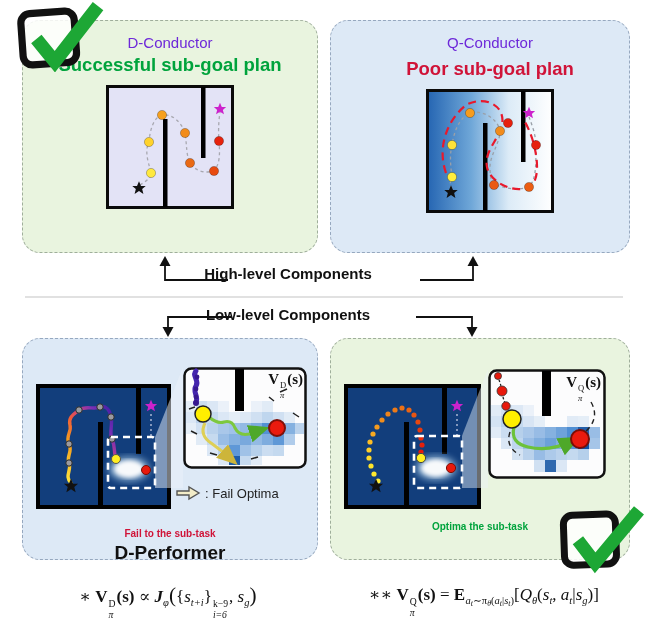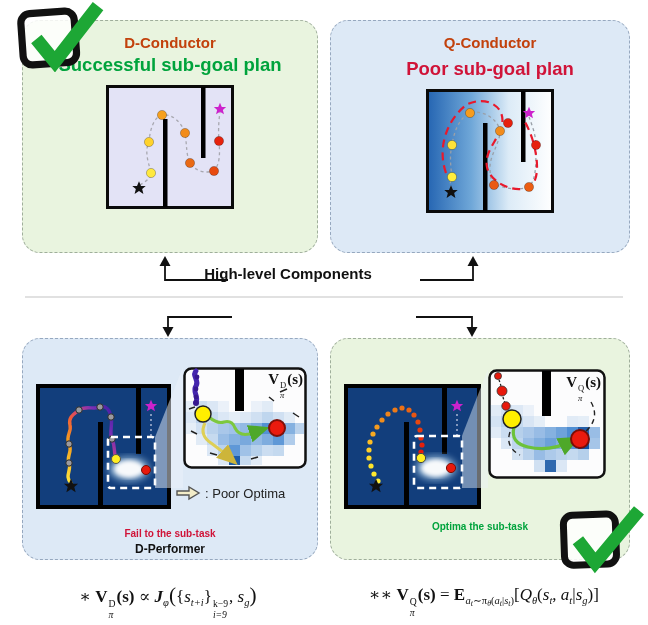--- a/index.html
+++ b/index.html
@@ -1,27 +1,27 @@
 <!DOCTYPE html>
 <html><head>
 <meta charset="utf-8">
 <style>
   html,body{margin:0;padding:0;background:#fff;}
   #figure{position:relative;width:648px;height:625px;background:#ffffff;overflow:hidden;
           font-family:"Liberation Sans","DejaVu Sans",sans-serif;}
   .panel{position:absolute;box-sizing:border-box;border-radius:18px;border:1.6px dashed #9aa89a;}
   .panel.green{background:#e9f4df;border-color:#9fae9b;}
   .panel.blue{background:#dde9f6;border-color:#96a8bf;}
-  .panel-title{margin-top:13px;text-align:center;font-weight:bold;font-size:15px;color:#c2410c;}
+  .panel-title{margin-top:13px;text-align:center;font-weight:normal;font-size:15px;color:#6d28d9;}
   .panel-sub{margin-top:3px;text-align:center;font-weight:bold;font-size:18.5px;}
   .sub-green{color:#00a33c;} .sub-red{color:#d01338;margin-top:7px;}
   .flexcol{display:flex;flex-direction:column;align-items:center;}
   .conn-label{position:absolute;width:576px;text-align:center;font-weight:bold;font-size:15px;color:#111;}
   .perf-sub{position:absolute;left:0;width:100%;text-align:center;font-weight:bold;font-size:10px;}
-  .perf-title{position:absolute;left:0;width:100%;text-align:center;font-weight:bold;font-size:12px;color:#111;}
+  .perf-title{position:absolute;left:0;width:100%;text-align:center;font-weight:bold;font-size:19px;color:#111;}
   .formula{position:absolute;font-family:"Liberation Serif","DejaVu Serif",serif;font-size:17px;
            color:#111;white-space:nowrap;text-align:center;line-height:30px;}
   .inset-label{position:absolute;font-family:"Liberation Serif","DejaVu Serif",serif;font-size:15px;
            color:#111;white-space:nowrap;text-align:right;z-index:6;line-height:20px;}
   .tk-n{font-style:normal;}
   .tk-it{font-style:italic;}
   .tk-v{font-weight:bold;font-style:normal;}
   .tk-big{font-size:125%;}
   .tk-cal{font-style:italic;font-weight:600;}
   .tk-bb{font-weight:bold;letter-spacing:.4px;}
@@ -135,20 +135,21 @@
     <path d="M473,3 l-5.5,10 h11 z" fill="#111"></path>
     <line x1="25" y1="44" x2="623" y2="44" stroke="#c4c4c4" stroke-width="1.2"></line>
     <g stroke="#111" stroke-width="1.8" fill="none">
       <path d="M232,64 H168 V76"></path>
       <path d="M416,64 H472 V76"></path>
     </g>
     <path d="M168,84 l-5.5,-10 h11 z" fill="#111"></path>
     <path d="M472,84 l-5.5,-10 h11 z" fill="#111"></path>
   </svg>
   <div class="conn-label" style="top:265px;">High-level Components</div>
+  <div class="conn-label" style="top:306px;">Low-level Components</div>
 
   <div class="panel blue" style="left:22px;top:338px;width:296px;height:222px;">
     <svg style="position:absolute;left:13px;top:45px;z-index:1" width="135" height="125" viewBox="0 0 135 125">
       <rect x="2" y="2" width="131" height="121" fill="#123e7c" stroke="#000" stroke-width="4"></rect>
       <rect x="62" y="38" width="5" height="85" fill="#000"></rect>
       <rect x="100" y="2" width="5" height="68" fill="#000"></rect>
       <path d="M115,30 V52" stroke="#cfd4e8" stroke-width="1.2" stroke-dasharray="2 3" fill="none"></path>
       <path d="M35,99 C28,92 36,86 33,79 C30,72 37,68 33,60 C29,52 36,48 34,41 C32,33 38,30 43,26 C50,21 58,26 64,23 C70,21 74,26 75,33 C77,41 73,48 76,55 C79,62 78,66 79,71" fill="none" stroke="url(#trajgrad)" stroke-width="3.4" stroke-linecap="round"></path>
       <g fill="#9a9aa0" stroke="#2a2a2a" stroke-width="1">
         <circle cx="33" cy="79" r="3.2"></circle>
@@ -238,21 +239,21 @@
       <circle cx="94" cy="61" r="8" fill="#ea1a0e" stroke="#801008" stroke-width="2"></circle>
     </svg>
     <div class="inset-label" style="left:200px;top:30px;width:80px;"><span class="tk-v">V</span><span class="tk-supsub">
           <span class="a">D</span>
           <span class="b">π</span>
         </span><span class="tk-v">(s)</span></div>
     <div class="legend" style="left:152px;top:146px;">
       <svg width="26" height="16" viewBox="0 0 26 16">
         <polygon points="2,6 14,6 14,2 24,8 14,14 14,10 2,10" fill="#f2ecc8" stroke="#555" stroke-width="1.4"></polygon>
       </svg>
-      <span>: Poor Optima</span>
+      <span>: Fail Optima</span>
     </div>
     <div class="perf-sub sub-red" style="top:182px;">Fail to the sub-task</div>
     <div class="perf-title" style="top:203px;">D-Performer</div>
   </div>
 
   <div class="panel green" style="left:330px;top:338px;width:300px;height:222px;">
     <svg style="position:absolute;left:13px;top:45px;z-index:1" width="137" height="125" viewBox="0 0 137 125">
       <rect x="2" y="2" width="133" height="121" fill="#123e7c" stroke="#000" stroke-width="4"></rect>
       <rect x="60" y="38" width="5" height="85" fill="#000"></rect>
       <rect x="98" y="2" width="5" height="68" fill="#000"></rect>
@@ -357,20 +358,20 @@
 
   <svg style="position:absolute;left:558px;top:502px;transform:rotate(2deg);z-index:7" width="86" height="72" viewBox="0 0 86 70">
     <use href="#checkicon"></use>
   </svg>
 
   <div class="formula" style="left:12px;top:580px;width:312px;"><span class="tk-n">∗ </span><span class="tk-v">V</span><span class="tk-supsub">
         <span class="a">D</span>
         <span class="b">π</span>
       </span><span class="tk-v">(s)</span><span class="tk-n"> ∝  </span><span class="tk-cal">J</span><span class="tk-sub">φ</span><span class="tk-big">(</span><span class="tk-n">{</span><span class="tk-it">s</span><span class="tk-sub">t+i</span><span class="tk-n">}</span><span class="tk-supsub">
         <span class="a">k−9</span>
-        <span class="b">i=9</span>
+        <span class="b">i=6</span>
       </span><span class="tk-n">, </span><span class="tk-it">s</span><span class="tk-sub">g</span><span class="tk-big">)</span></div>
   <div class="formula" style="left:324px;top:580px;width:320px;"><span class="tk-n">∗∗ </span><span class="tk-v">V</span><span class="tk-supsub">
         <span class="a">Q</span>
         <span class="b">π</span>
       </span><span class="tk-v">(s)</span><span class="tk-n"> = </span><span class="tk-bb">E</span><span class="tk-sub"><span class="tk-it">a</span><span class="tk-sub">t</span><span class="tk-n">∼π</span><span class="tk-sub">θ</span><span class="tk-n">(</span><span class="tk-it">a</span><span class="tk-sub">t</span><span class="tk-n">|</span><span class="tk-it">s</span><span class="tk-sub">t</span><span class="tk-n">)</span></span><span class="tk-n">[</span><span class="tk-it">Q</span><span class="tk-sub">θ</span><span class="tk-n">(</span><span class="tk-it">s</span><span class="tk-sub">t</span><span class="tk-n">, </span><span class="tk-it">a</span><span class="tk-sub">t</span><span class="tk-n">|</span><span class="tk-it">s</span><span class="tk-sub">g</span><span class="tk-n">)</span><span class="tk-n">]</span></div>
 
 </div>
 
 </body></html>

